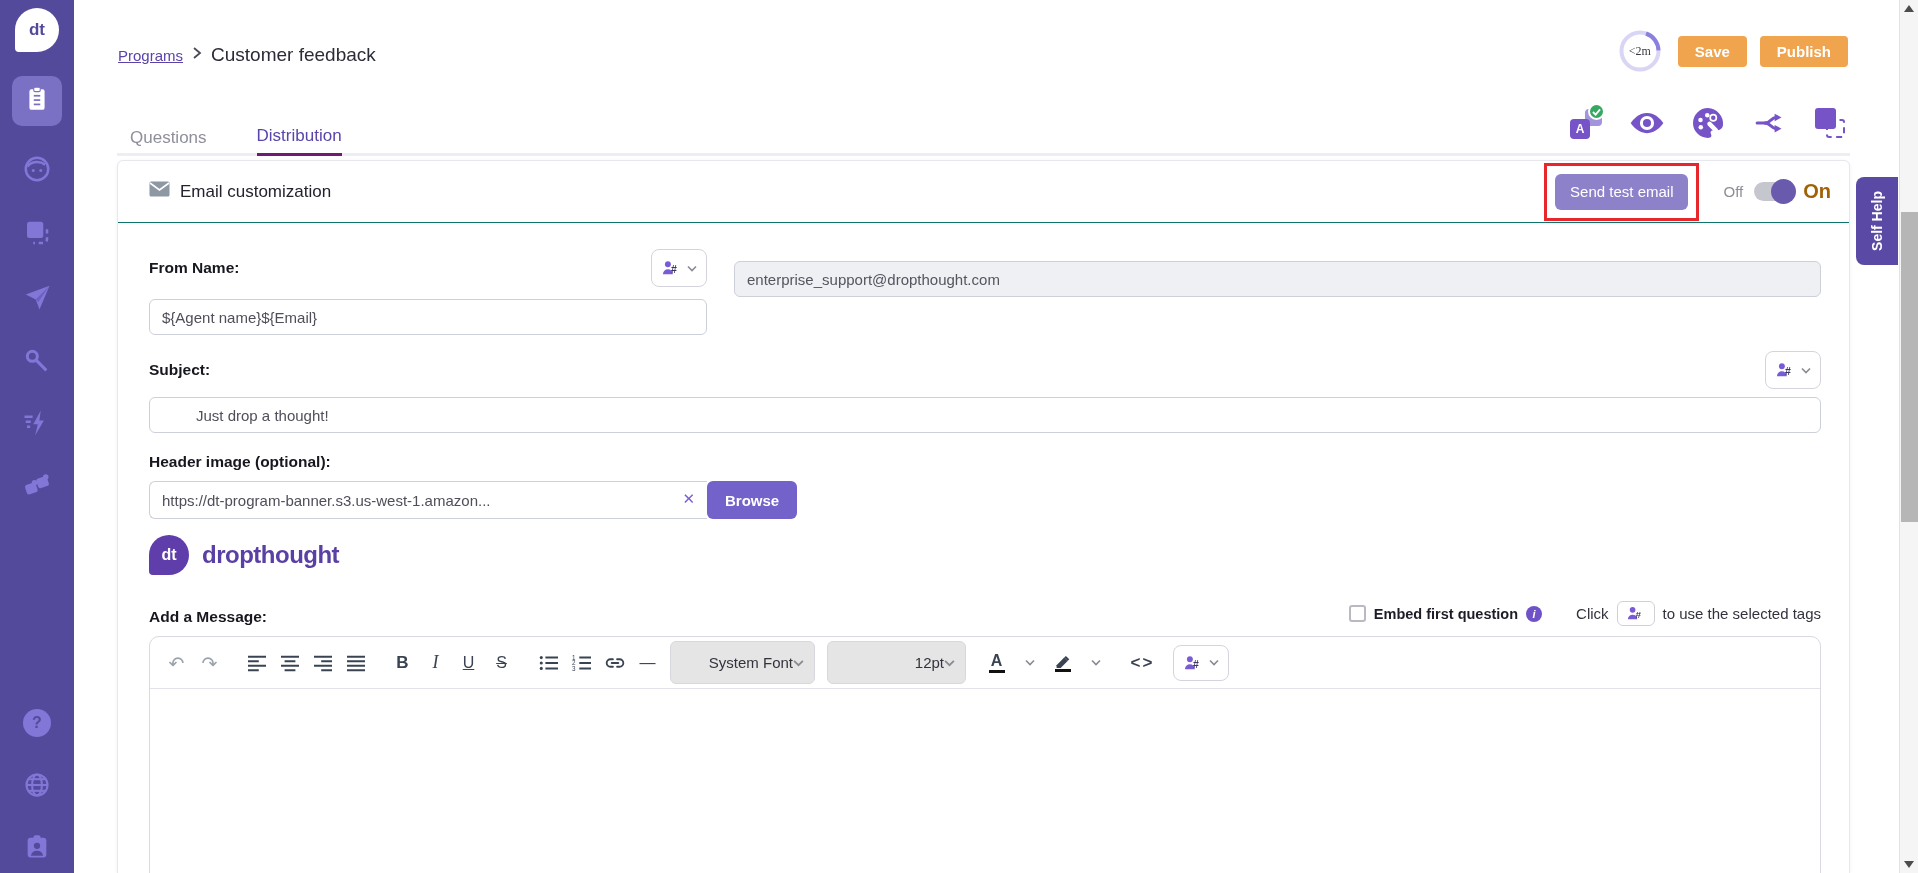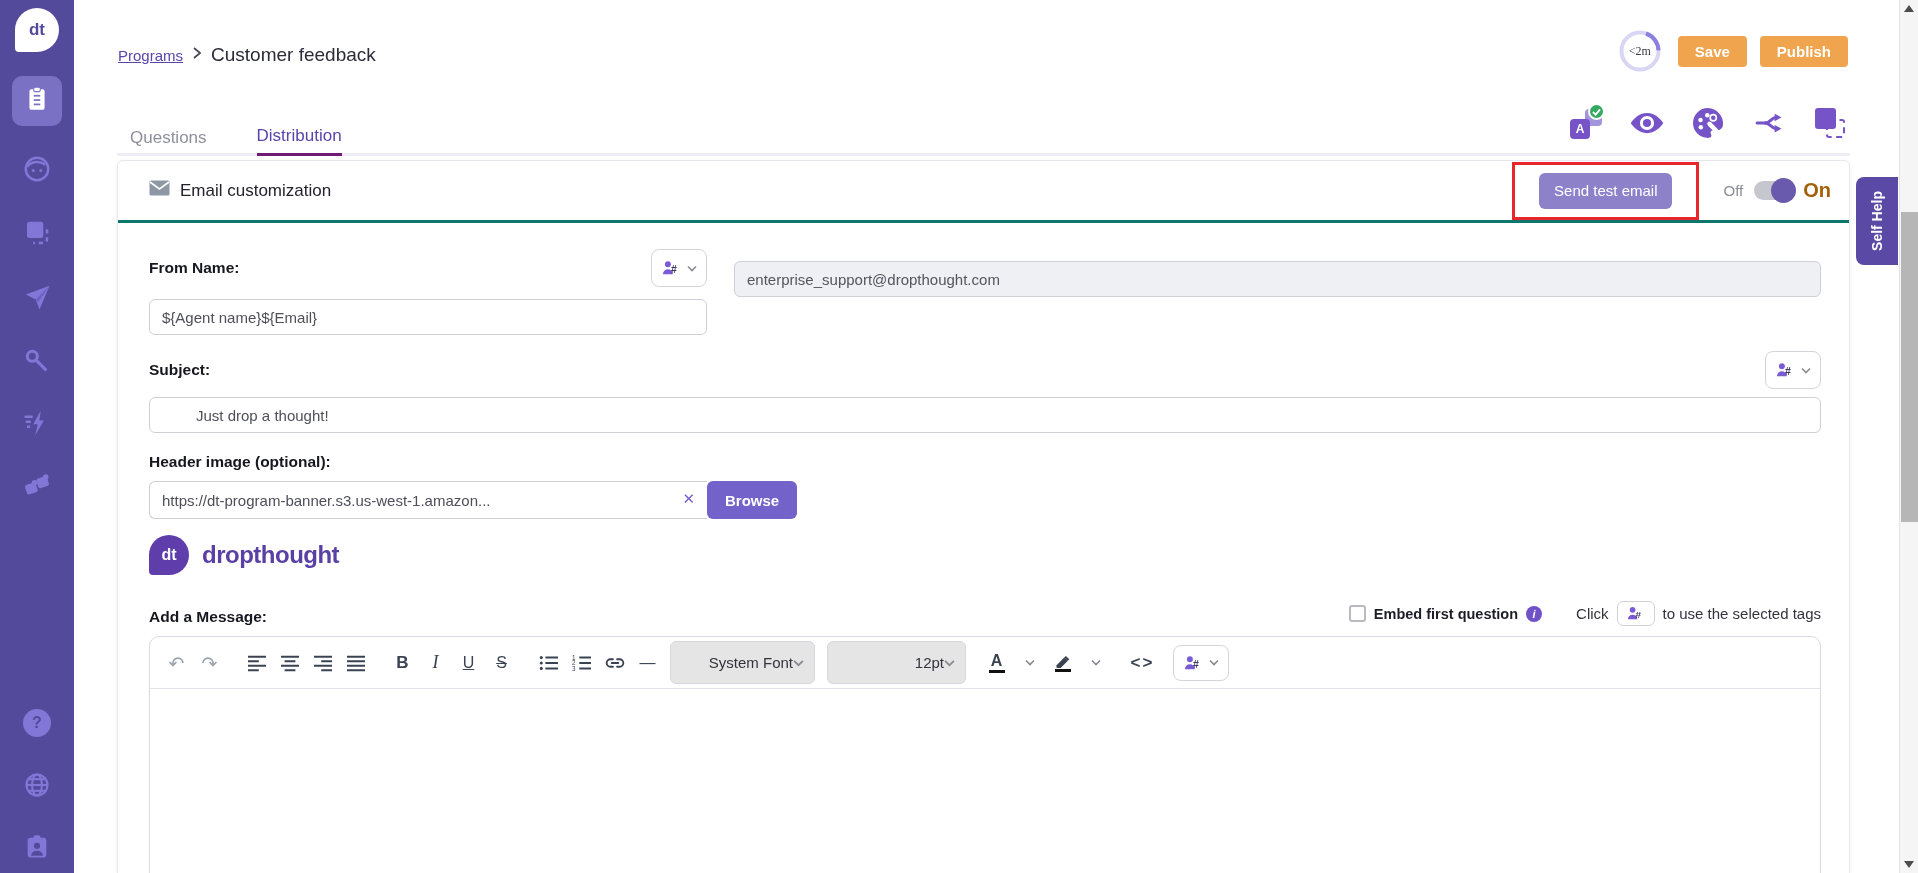--- a/index.html
+++ b/index.html
@@ -52,23 +52,23 @@
     color:#fff; font-size:12px; font-weight:bold; display:flex; align-items:center; justify-content:center; }
   .tr-badge { position:absolute; right:-3px; top:-4px; width:17px; height:17px; border-radius:50%;
     background:#35a961; border:2px solid #fff; display:flex; align-items:center; justify-content:center; }
   .dup-wrap { position:relative; width:30px; height:30px; }
   .dup-dash { position:absolute; right:0; bottom:0; width:19px; height:19px; border:2px dashed #7654c8; border-radius:3px; }
   .dup-solid { position:absolute; left:0; top:0; width:21px; height:21px; background:#7654c8; border-radius:3px; }
 
   
   .card { position:absolute; left:117px; top:160px; width:1733px; height:714px; background:#fff;
     border:1px solid #e7e7ee; border-radius:6px 6px 0 0; box-shadow:0 1px 4px rgba(40,40,80,.05); }
-  .card-header { height:62px; border-bottom:3px solid #0f766e; display:flex; align-items:center; padding:0 14px 0 31px; }
+  .card-header { height:62px; border-bottom:1px solid #0f766e; display:flex; align-items:center; padding:0 14px 0 31px; }
   .card-title { display:flex; align-items:center; gap:10px; font-size:17px; color:#23232e; flex:1; }
-  .redbox { border:3px solid #e8272c; padding:8px 24px; margin-right:24px; }
+  .redbox { border:3px solid #e8272c; padding:8px 8px; margin-right:24px; }
   .btn-sendtest { background:#8d82ca; color:#fff; border:none; border-radius:6px; height:36px;
     padding:0 15px; font-size:15px; cursor:pointer; }
   .toggle-cluster { display:flex; align-items:center; gap:11px; padding-right:4px; }
   .lbl-off { font-size:15px; color:#8d8d98; }
   .lbl-on { font-size:20px; font-weight:bold; color:#a16207; }
   .switch { position:relative; width:38px; height:19px; background:#c6c6cf; border-radius:10px; cursor:pointer; }
   .knob { position:absolute; right:-4px; top:-3px; width:25px; height:25px; border-radius:50%; background:#6a5aad; }
 
   
   .selfhelp { position:absolute; left:1856px; top:177px; width:42px; height:88px; background:#5b4aa5;

